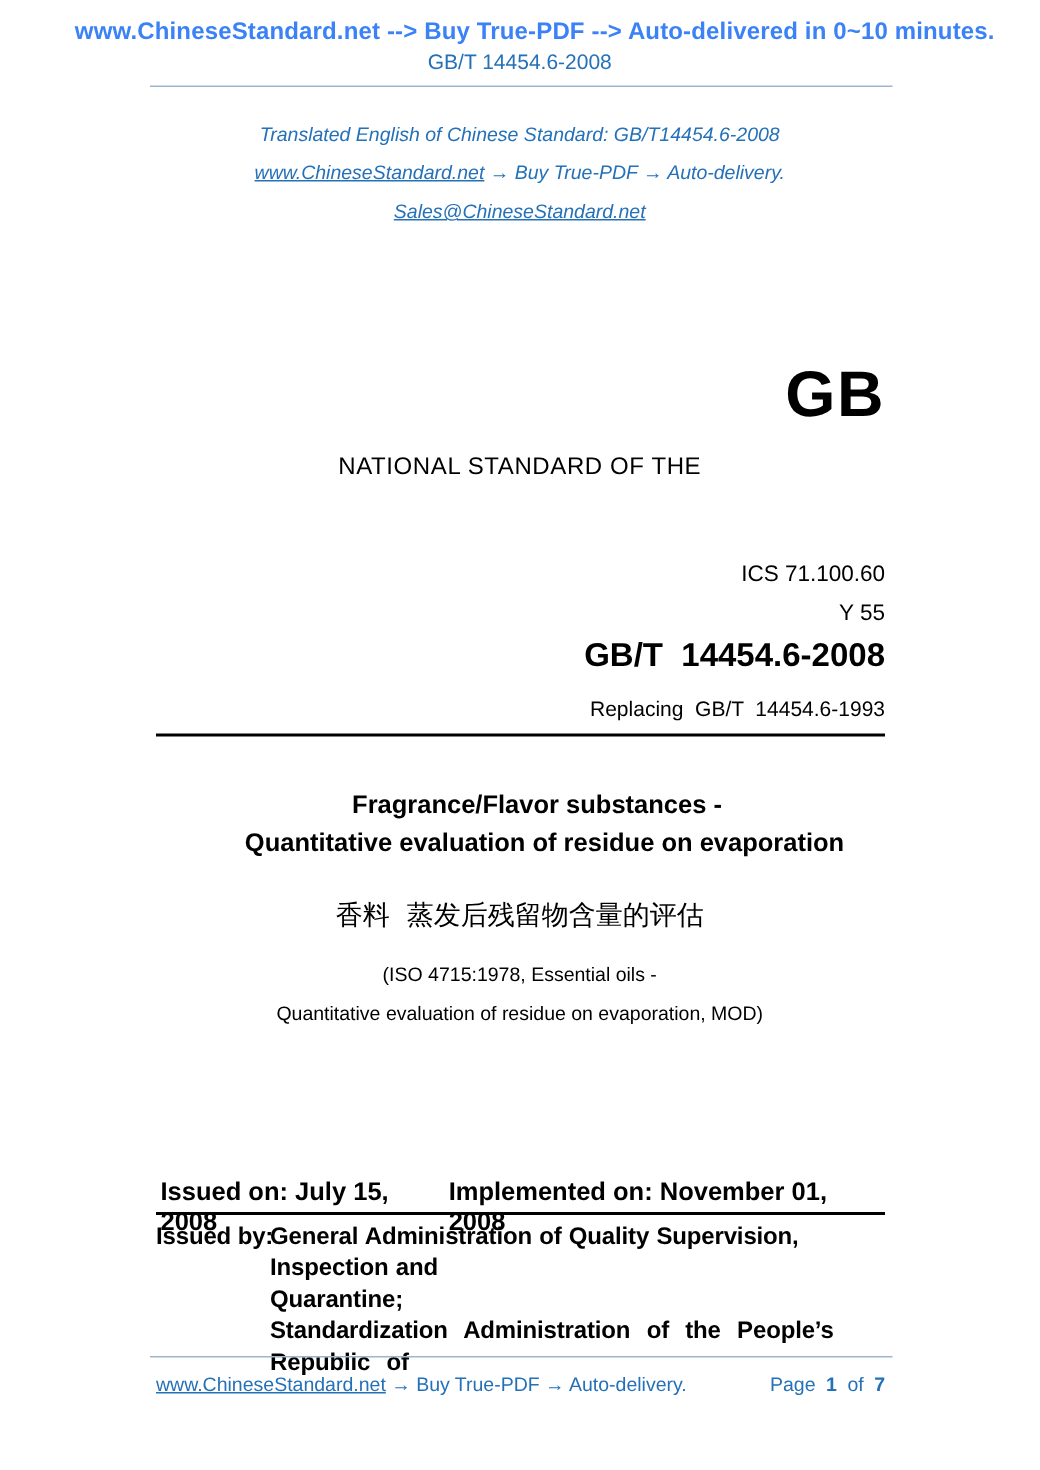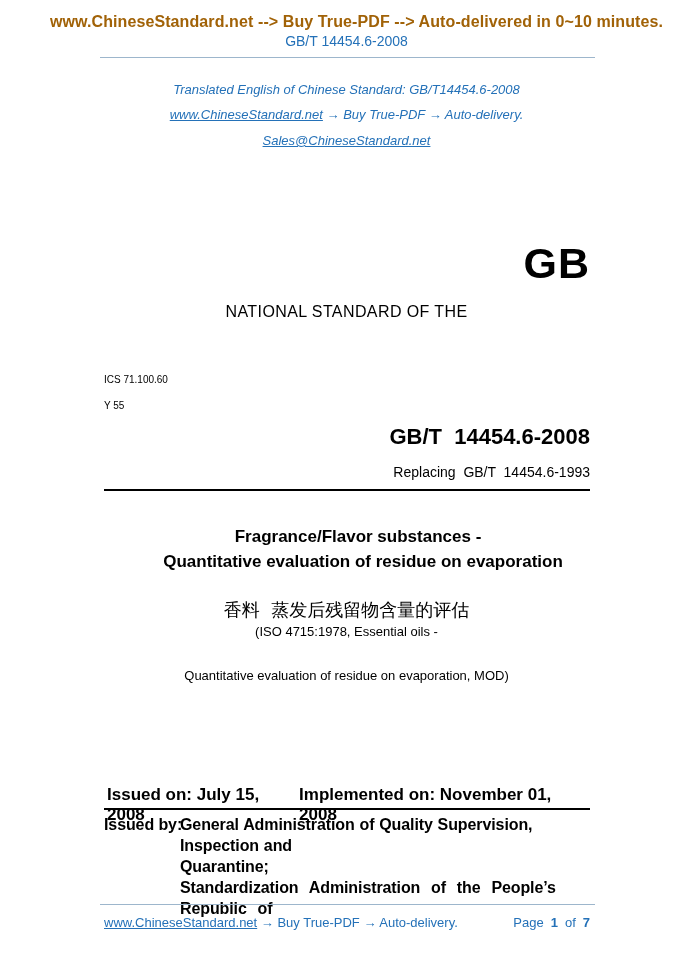--- a/index.html
+++ b/index.html
@@ -15,21 +15,21 @@
     overflow: hidden;
   }
   .abs { position: absolute; }
   .centered { left: 0; right: 0; text-align: center; }
   .content { left: 104px; right: 103px; }
 
   .promo {
     top: 13px;
     font-size: 16px;
     font-weight: bold;
-    color: #a16207;
+    color: #3b82f6;
     letter-spacing: 0.1px;
     margin-left: 20px;
   }
   .doccode-top {
     top: 33px;
     font-size: 14px;
     color: #2471b8;
   }
   .rule-thin {
     height: 1px;
@@ -56,21 +56,21 @@
     text-align: right;
     font-size: 43px;
     font-weight: bold;
     line-height: 1;
     letter-spacing: 1px;
   }
   .nat-line { font-size: 16px; letter-spacing: 0.4px; }
   .nat1 { top: 303px; }
   .nat2 { top: 340px; }
 
-  .meta-left { font-size: 10px; }
+  .meta-left { font-size: 15px; text-align: right; }
   .ics { top: 374px; }
   .y41 { top: 400px; }
 
   .std-code {
     top: 424px;
     text-align: right;
     font-size: 22px;
     font-weight: bold;
     white-space: pre;
   }
@@ -84,21 +84,21 @@
   .title-line { font-weight: bold; font-size: 17px; }
   .title1 { top: 527px; padding-left: 23px; }
   .title2 { top: 552px; padding-left: 33px; }
   .title-cn {
     top: 598px;
     font-family: "DejaVu Serif", serif;
     font-size: 18px;
     white-space: pre;
   }
   .iso-line { font-size: 13px; }
-  .iso1 { top: 624px; }
+  .iso1 { top: 642px; }
   .iso2 { top: 668px; }
 
   .dates-row {
     top: 785px;
     display: flex;
     justify-content: space-between;
     font-size: 17px;
     font-weight: bold;
     padding-left: 3px;
   }

